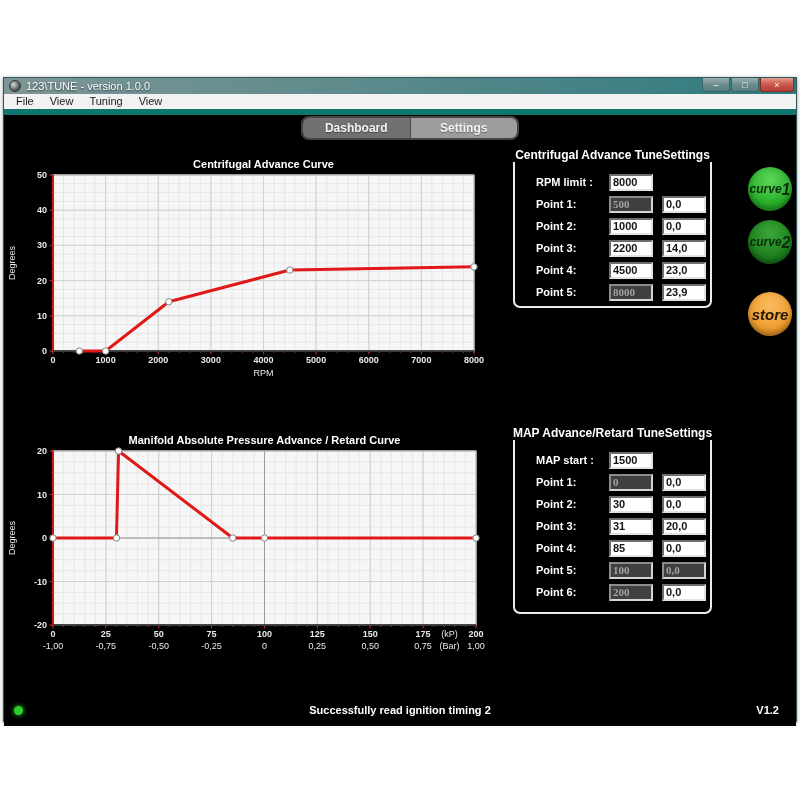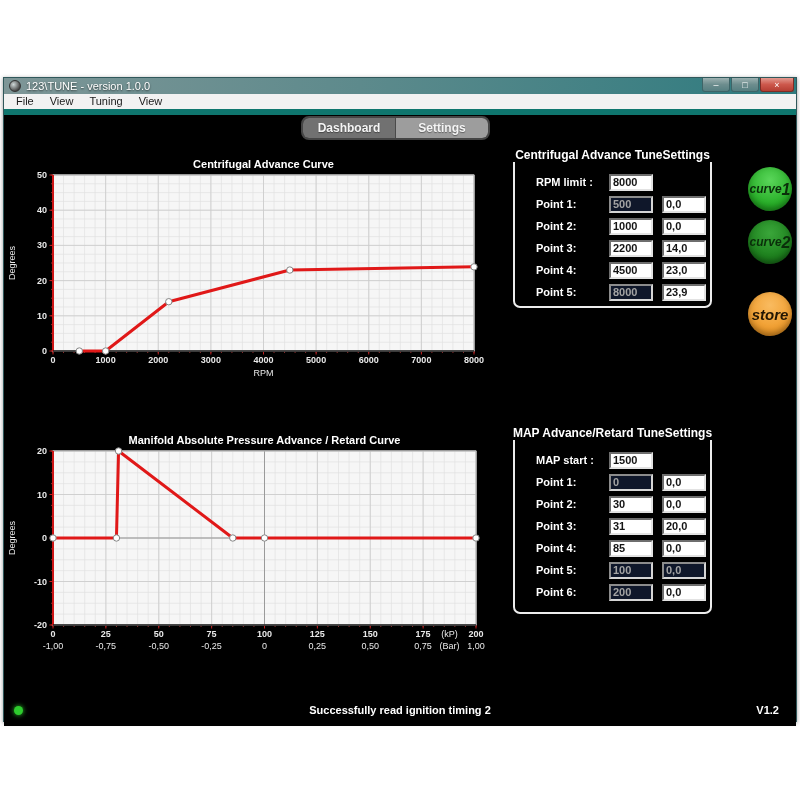--- a/index.html
+++ b/index.html
@@ -19,21 +19,21 @@
         font-size:9px;color:#fff;border:1px solid #3e6467;border-top:none;border-radius:0 0 3px 3px;
         background:linear-gradient(#9db1b1,#6d8d8e 50%,#567f81);box-sizing:border-box;cursor:pointer;}
   .wbtn.close{width:34px;background:linear-gradient(#e39a90,#cd584c 50%,#b43e33);border-color:#7e2c24;}
   
   .menubar{height:15px;background:#f2f2f2;border-bottom:6px solid #0f766e;display:flex;align-items:center;
            padding:0 4px;}
   .menuitem{font-size:11px;color:#1a1a1a;padding:0 8px;line-height:15px;cursor:default;}
   
   .client{position:relative;background:#000;height:611px;overflow:hidden;}
   
-  .tabstrip{position:absolute;left:297px;top:1px;width:189px;height:24px;display:flex;box-sizing:border-box;
+  .tabstrip{position:absolute;left:297px;top:1px;width:218px;height:24px;display:flex;box-sizing:border-box;
             background:#1c1c1c;border:2px solid #454545;border-radius:8px;overflow:hidden;}
   .tab{flex:1;display:flex;align-items:center;justify-content:center;font-size:12px;font-weight:bold;
        color:#f4f4f4;background:#717171;cursor:pointer;border-right:1px solid #4a4a4a;
        text-shadow:0 1px 1px rgba(0,0,0,.4);}
   .tab:last-child{border-right:none;}
   .tab.active{background:#9d9d9d;}
   
   .chart{position:absolute;left:0;}
   #chart-0{top:40px;width:500px;height:232px;}
   #chart-1{top:318px;width:500px;height:228px;}
@@ -44,21 +44,21 @@
   #panel-0{top:40px;height:153px;}
   #panel-1{top:318px;height:181px;}
   .legend{position:absolute;top:-9px;left:50%;transform:translateX(-50%);background:#000;padding:0 5px;
           color:#fff;font-size:12px;font-weight:bold;white-space:nowrap;}
   .rows{padding:14px 15px 0 21px;}
   .row{display:flex;align-items:center;height:22px;}
   .rlabel{width:73px;font-size:11px;font-weight:bold;color:#fff;flex:0 0 auto;}
   .field{width:36px;height:13px;flex:0 0 auto;margin-right:9px;padding:0 2px;
          font-family:"Liberation Sans",sans-serif;font-size:11px;font-weight:bold;color:#141414;
          background:#fff;border:2px solid;border-color:#6e6e6e #e2e2e2 #e2e2e2 #6e6e6e;}
-  .field:disabled{color:#a3a3a3;background:#0f172a;border-color:#8c8c8c #d5d5d5 #d5d5d5 #8c8c8c;}
+  .field:disabled{color:#a3a3a3;background:#404040;border-color:#8c8c8c #d5d5d5 #d5d5d5 #8c8c8c;font-family:Liberation Serif, serif;}
   
   .rbtn{position:absolute;left:744px;width:44px;height:44px;border-radius:50%;cursor:pointer;
         display:flex;flex-direction:row;align-items:center;justify-content:center;
         font-style:italic;font-weight:bold;color:#0a2e0a;box-shadow:inset 0 -3px 6px rgba(0,0,0,.35),0 0 3px rgba(0,0,0,.6);}
   #curve-1-button{top:52px;background:radial-gradient(circle at 50% 30%,#5ad65a,#27ae27 65%,#189018);}
   #curve-2-button{top:105px;background:radial-gradient(circle at 50% 30%,#3aa63a,#1d801d 65%,#135c13);}
   #store-button{top:177px;background:radial-gradient(circle at 50% 30%,#f9bb60,#f09d2e 65%,#d88517);
                 color:#241703;font-size:15px;}
   .rbtn .l1{font-size:12px;line-height:11px;}
   .rbtn .l2{font-size:16px;line-height:15px;}

